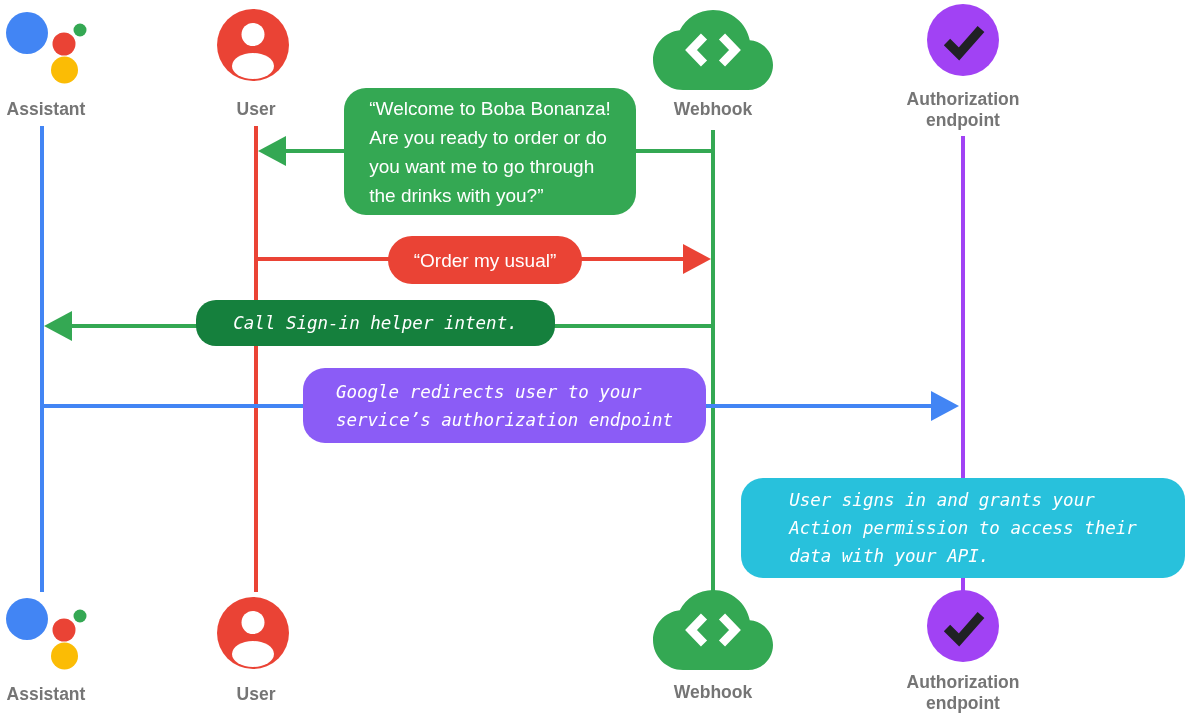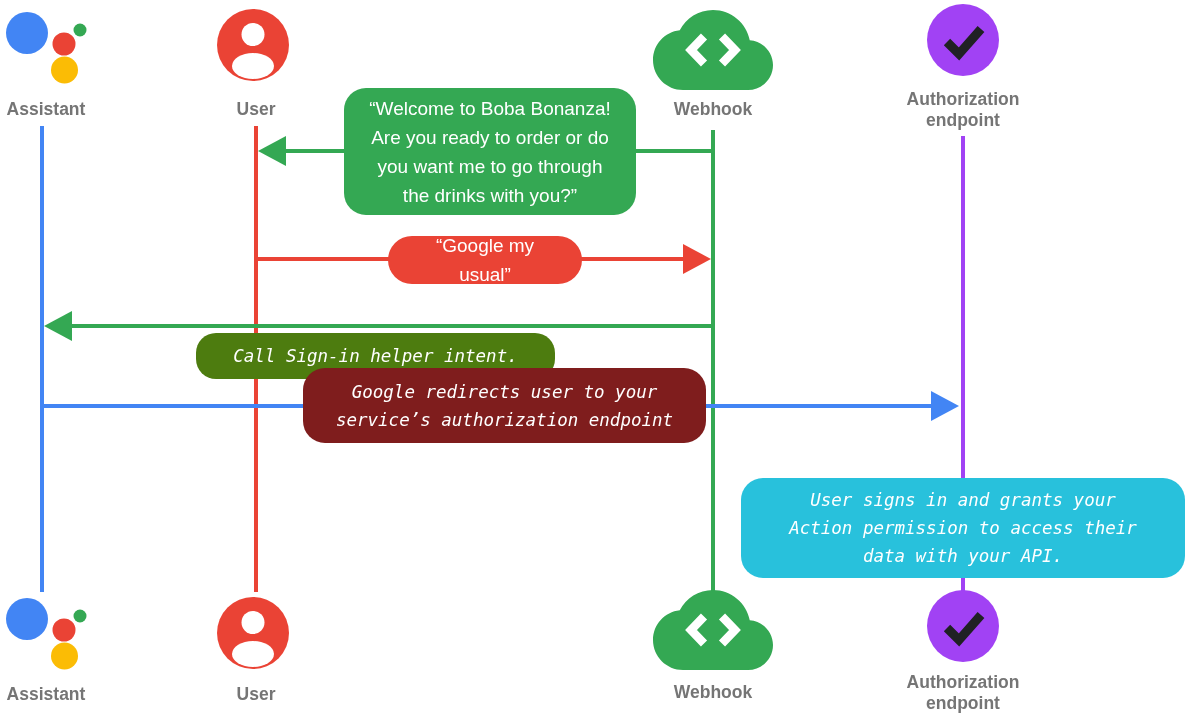--- a/index.html
+++ b/index.html
@@ -7,21 +7,21 @@
     position:relative;width:1186px;height:720px;background:#fff;overflow:hidden;
     font-family:"Liberation Sans",sans-serif;
   }
   .lifeline{position:absolute;width:4px;}
   .hline{position:absolute;height:4px;}
   .ah{position:absolute;width:0;height:0;}
   .ah-left{border-top:15px solid transparent;border-bottom:15px solid transparent;border-right:28px solid #000;}
   .ah-right{border-top:15px solid transparent;border-bottom:15px solid transparent;border-left:28px solid #000;}
   .msg-box{
     position:absolute;display:flex;align-items:center;justify-content:center;
-    color:#fff;text-align:center;white-space:pre-line;border-radius:22px;
+    color:#fff;white-space:pre-line;border-radius:22px;
     box-sizing:border-box;padding:6px 25px;
   }
   .speech{font-size:19px;line-height:29px;}
   .code{font-family:"DejaVu Sans Mono","Liberation Mono",monospace;font-style:italic;font-size:17.5px;line-height:28px;}
   .actor-label{
     position:absolute;text-align:center;color:#757575;font-weight:bold;
     font-size:17.5px;line-height:21px;white-space:pre-line;
   }
 </style>
 </head>
@@ -44,25 +44,25 @@
   <div class="ah ah-left" style="left:44px;top:311px;border-right-color:#34A853;"></div>
 
   <div class="hline" style="left:42px;top:404px;width:893px;background:#4285F4;"></div>
   <div class="ah ah-right" style="left:931px;top:391px;border-left-color:#4285F4;"></div>
 
   <div class="msg-box speech" style="left:344px;top:88px;width:292px;height:127px;background:#34A853;">“Welcome to Boba Bonanza!
 Are you ready to order or do
 you want me to go through
 the drinks with you?”</div>
 
-  <div class="msg-box speech" style="left:388px;top:236px;width:194px;height:48px;background:#EA4335;border-radius:24px;">“Google my usual”</div>
+  <div class="msg-box speech" style="left:388px;top:236px;width:194px;height:48px;background:#EA4335;border-radius:24px;">“Order my usual”</div>
 
-  <div class="msg-box code" style="left:196px;top:300px;width:359px;height:46px;background:#4d7c0f;border-radius:20px;margin-top:33px;">Call Sign-in helper intent.</div>
+  <div class="msg-box code" style="left:196px;top:300px;width:359px;height:46px;background:#15803d;border-radius:20px;">Call Sign-in helper intent.</div>
 
-  <div class="msg-box code" style="left:303px;top:368px;width:403px;height:75px;background:#7f1d1d;">Google redirects user to your
+  <div class="msg-box code" style="left:303px;top:368px;width:403px;height:75px;background:#8b5cf6;">Google redirects user to your
 service’s authorization endpoint</div>
 
   <div class="msg-box code" style="left:741px;top:478px;width:444px;height:100px;background:#28C1DC;">User signs in and grants your
 Action permission to access their
 data with your API.</div>
 
   <svg style="position:absolute;left:4px;top:8px;" width="96" height="80" viewBox="0 0 96 80">
     <circle cx="23" cy="25" r="21" fill="#4285F4"></circle>
     <circle cx="76" cy="22" r="6.5" fill="#34A853"></circle>
     <circle cx="60" cy="36" r="11.5" fill="#EA4335"></circle>

